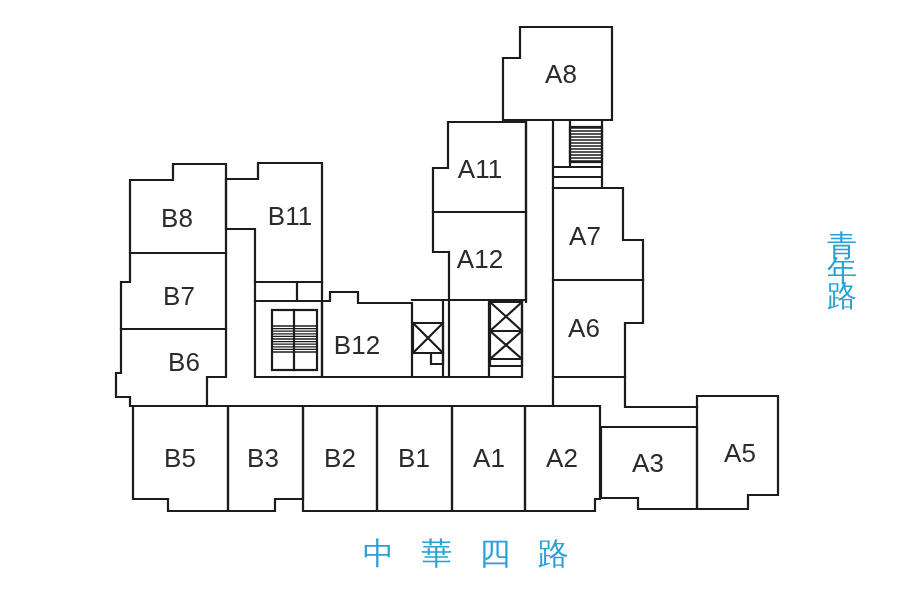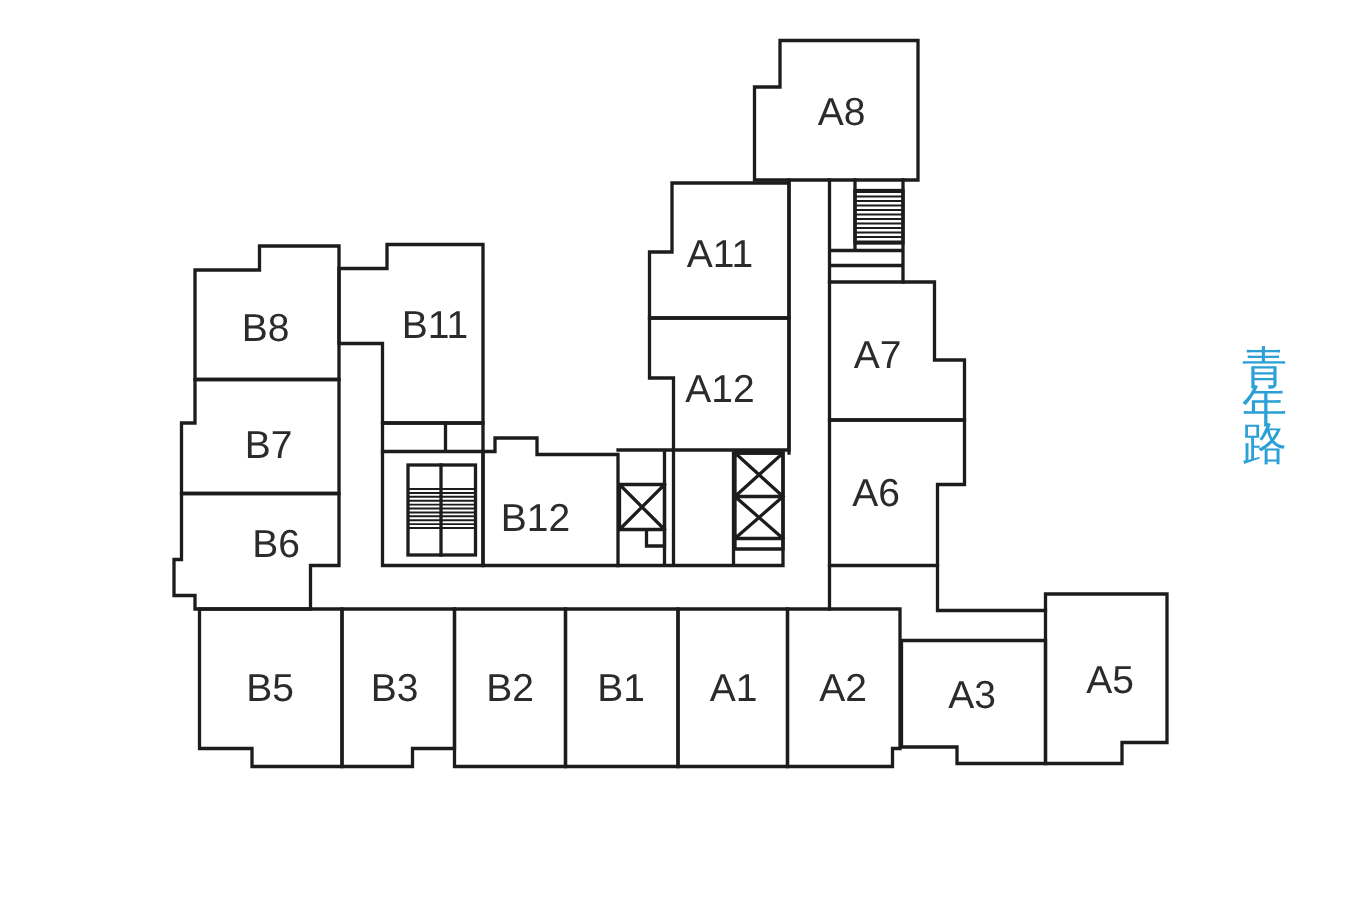--- a/index.html
+++ b/index.html
@@ -132,13 +132,14 @@
       <text class="lbl" x="340" y="467">B2</text>
       <text class="lbl" x="414" y="467">B1</text>
       <text class="lbl" x="489" y="467">A1</text>
       <text class="lbl" x="562" y="467">A2</text>
       <text class="lbl" x="648" y="472">A3</text>
       <text class="lbl" x="740" y="462">A5</text>
     </g>
   </svg>
 
   <div class="road road-right">青年路</div>
+  <div class="road road-bottom">中華四路</div>
 </div>
 
 </body></html>

